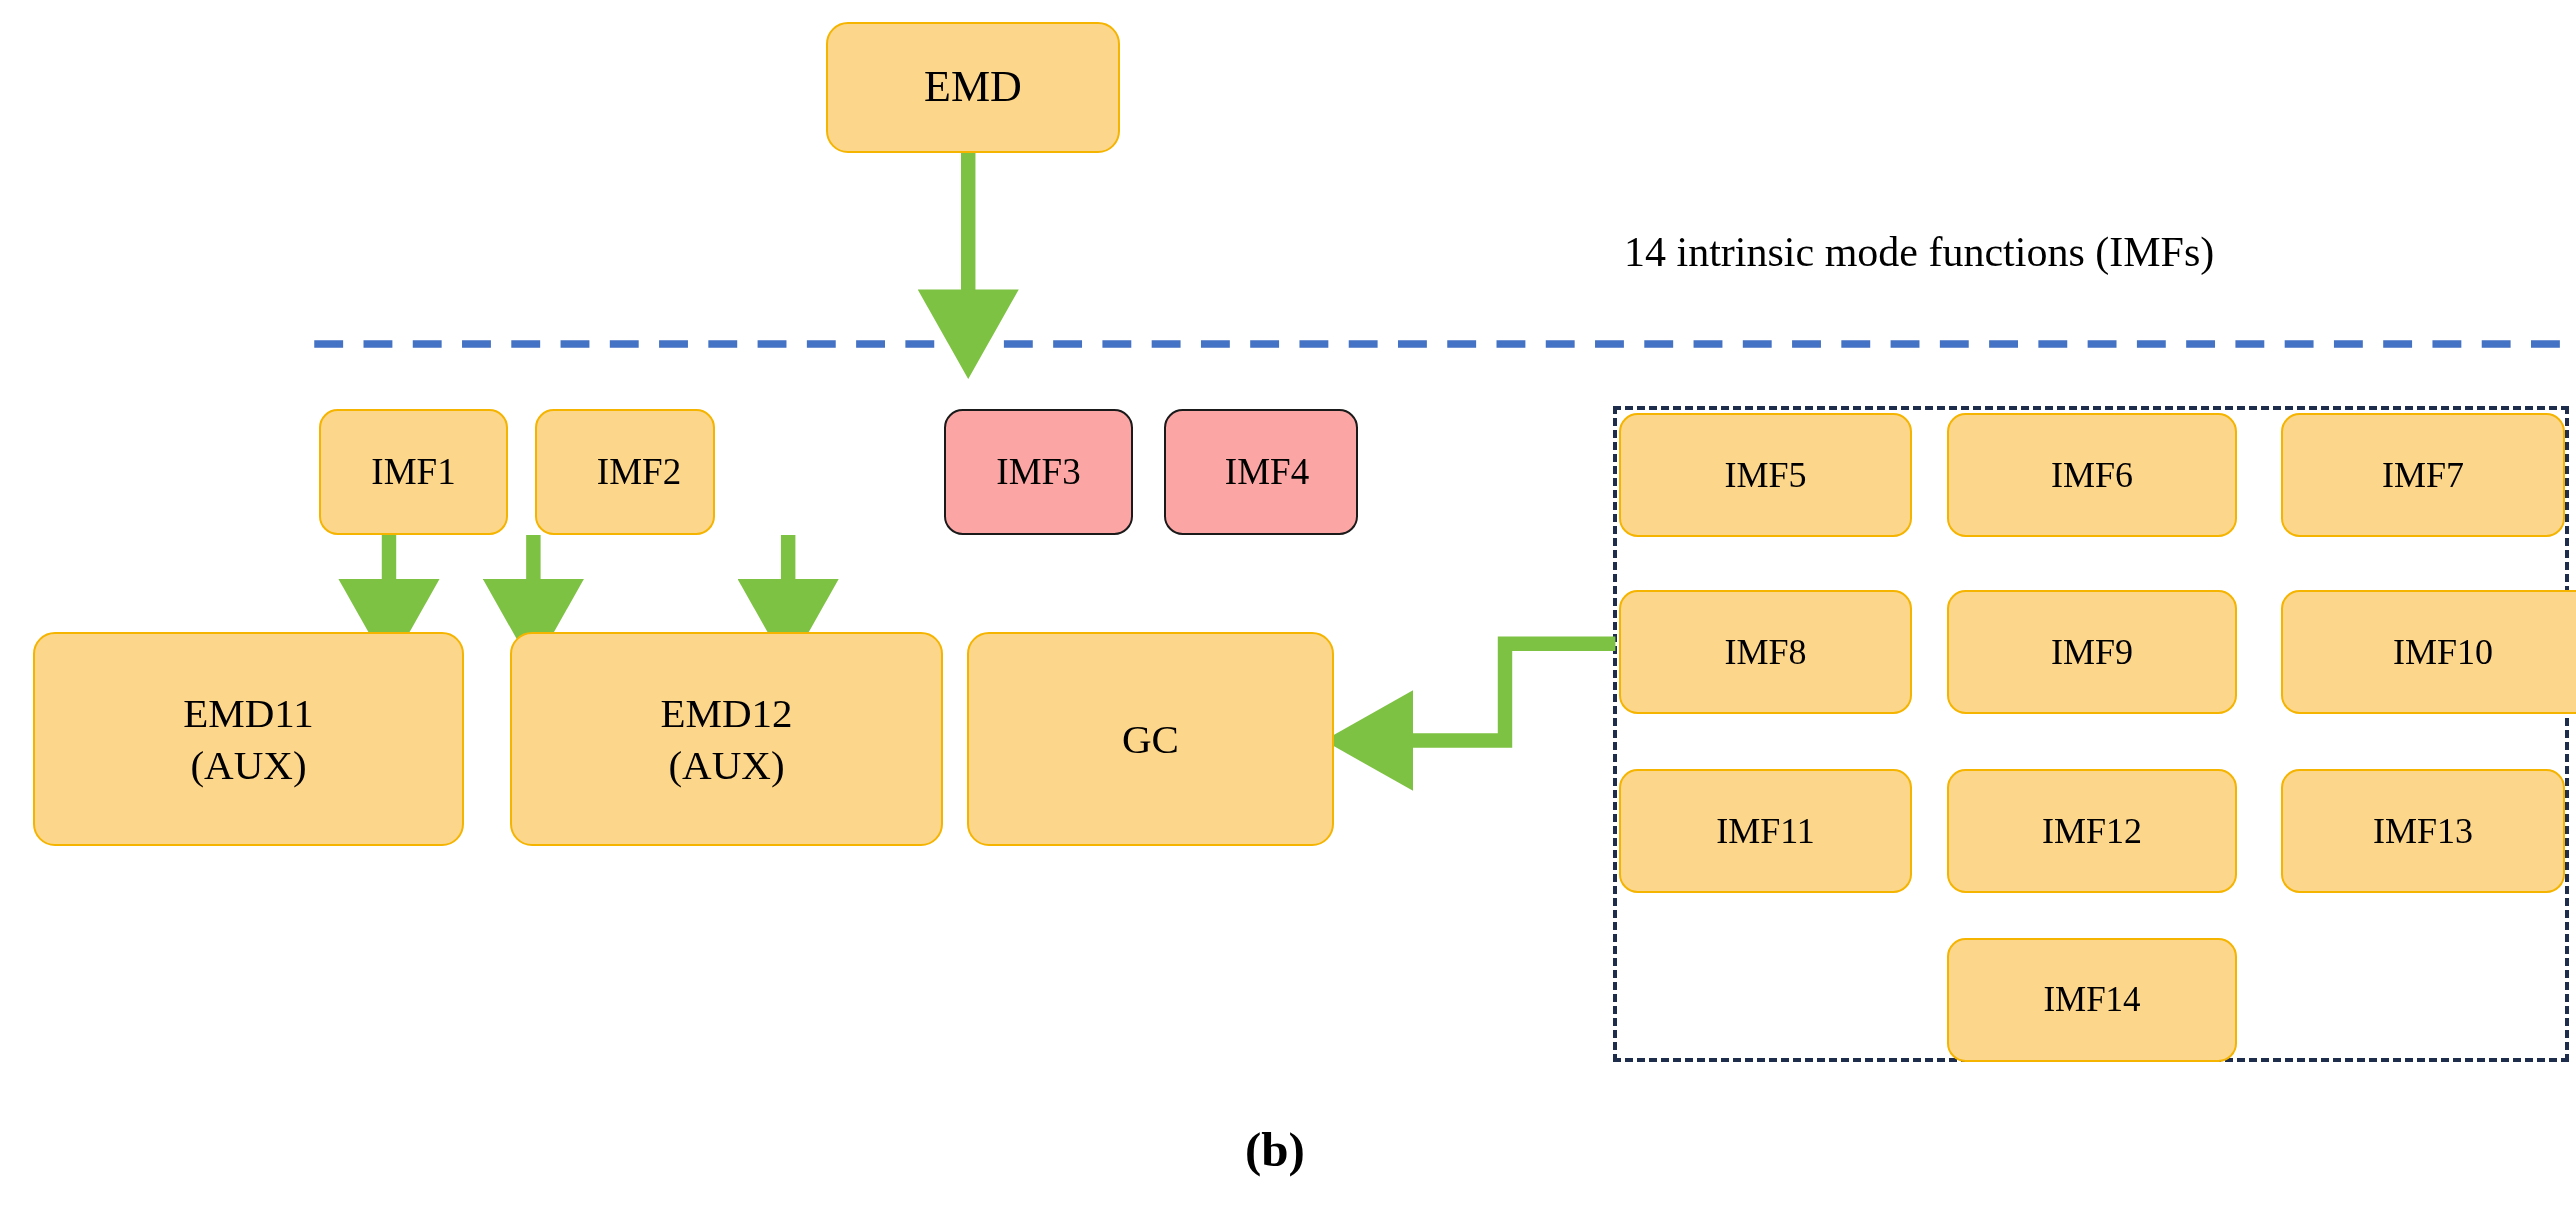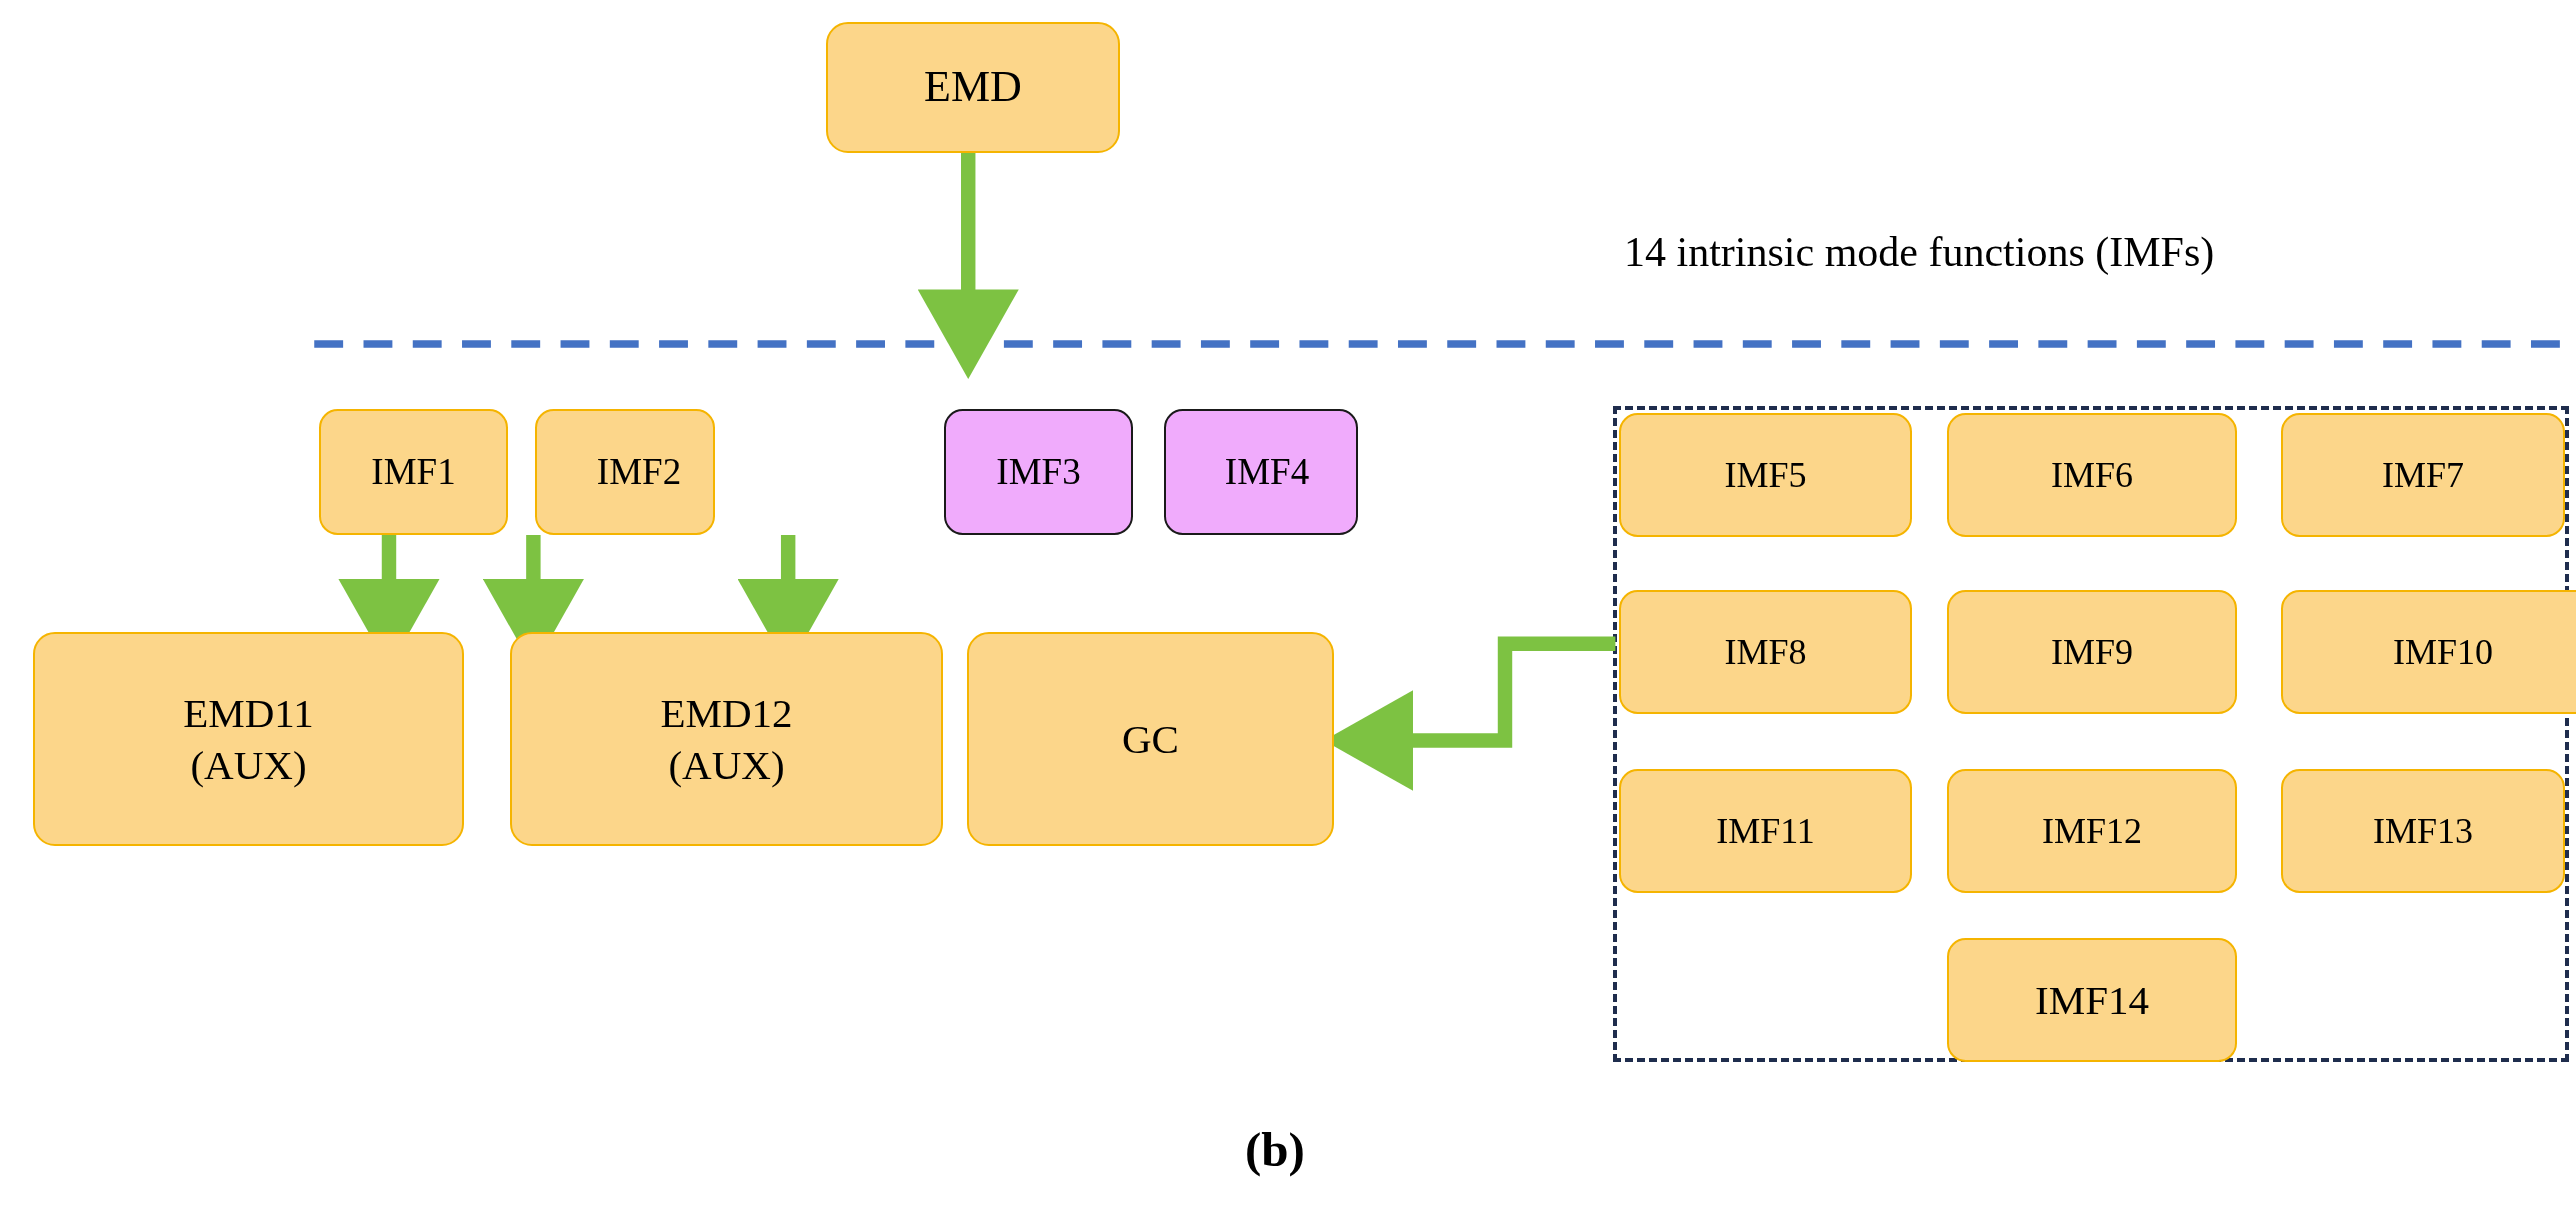--- a/index.html
+++ b/index.html
@@ -25,21 +25,21 @@
     display: flex;
     align-items: center;
     justify-content: center;
     text-align: center;
     color: #000000;
     line-height: 1.28;
     white-space: pre-line;
     z-index: 3;
   }
   .node.white {
-    background: #f0abfc;
+    background: #fca5a5;
     border: 2.5px solid #1a1a1a;
   }
   .node.small {
     border-radius: 18.7px;
   }
   .svg-layer {
     position: absolute;
     left: 0;
     top: 0;
     width: 2576px;
@@ -152,21 +152,21 @@
   <div class="node small" style="left:1619px; top:769px; width:293px; height:124px; font-size:36px;">
     <span>IMF11</span>
   </div>
   <div class="node small" style="left:1947px; top:769px; width:290px; height:124px; font-size:36px;">
     <span>IMF12</span>
   </div>
   <div class="node small" style="left:2281px; top:769px; width:284px; height:124px; font-size:36px;">
     <span>IMF13</span>
   </div>
 
-  <div class="node small" style="left:1947px; top:938px; width:290px; height:124px; font-size:41px;">
+  <div class="node small" style="left:1947px; top:938px; width:290px; height:124px; font-size:35px;">
     <span>IMF14</span>
   </div>
 
   <div class="label-free" style="left:1245px; top:1121px; font-size:49px;">
     <span style="font-weight:bold;">(b)</span>
   </div>
 
 </div>
 
 

